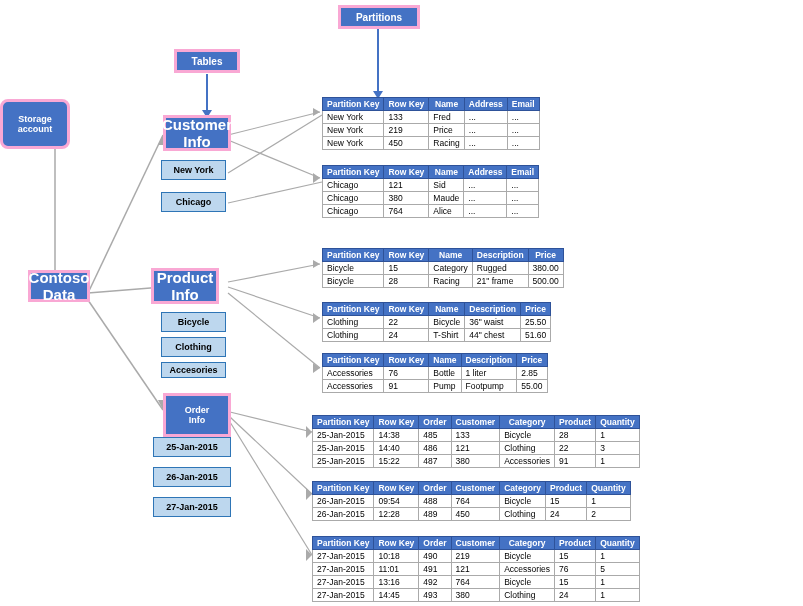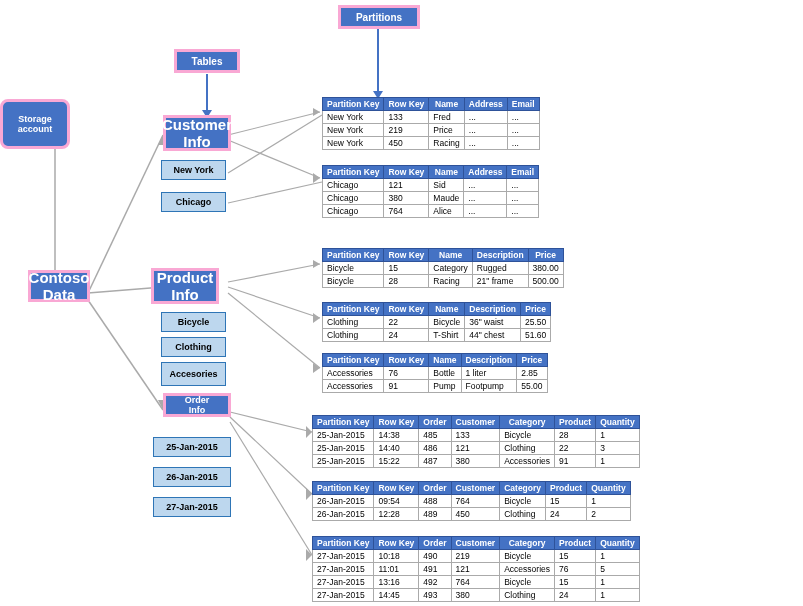--- a/index.html
+++ b/index.html
@@ -156,38 +156,38 @@
   </div>
 
   <div class="blue-box" style="left:163px; top:115px; width:68px; height:36px; font-size:15px;">
     <span>Customer Info</span>
   </div>
 
   <div class="blue-box" style="left:151px; top:268px; width:68px; height:36px; font-size:15px;">
     <span>Product Info</span>
   </div>
 
-  <div class="blue-box" style="left:163px; top:393px; width:68px; height:24px; font-size:9px;">
+  <div class="blue-box" style="left:163px; top:393px; width:68px; height:44px; font-size:9px;">
     <span>Order Info</span>
   </div>
 
   <div class="label-box" style="left:161px; top:160px; width:65px; height:20px;">
     <span>New York</span>
   </div>
   <div class="label-box" style="left:161px; top:192px; width:65px; height:20px;">
     <span>Chicago</span>
   </div>
 
   <div class="label-box" style="left:161px; top:312px; width:65px; height:20px;">
     <span>Bicycle</span>
   </div>
   <div class="label-box" style="left:161px; top:337px; width:65px; height:20px;">
     <span>Clothing</span>
   </div>
-  <div class="label-box" style="left:161px; top:362px; width:65px; height:24px;">
+  <div class="label-box" style="left:161px; top:362px; width:65px; height:16px;">
     <span>Accesories</span>
   </div>
 
   <div class="label-box" style="left:153px; top:437px; width:78px; height:20px;">
     <span>25-Jan-2015</span>
   </div>
   <div class="label-box" style="left:153px; top:467px; width:78px; height:20px;">
     <span>26-Jan-2015</span>
   </div>
   <div class="label-box" style="left:153px; top:497px; width:78px; height:20px;">

